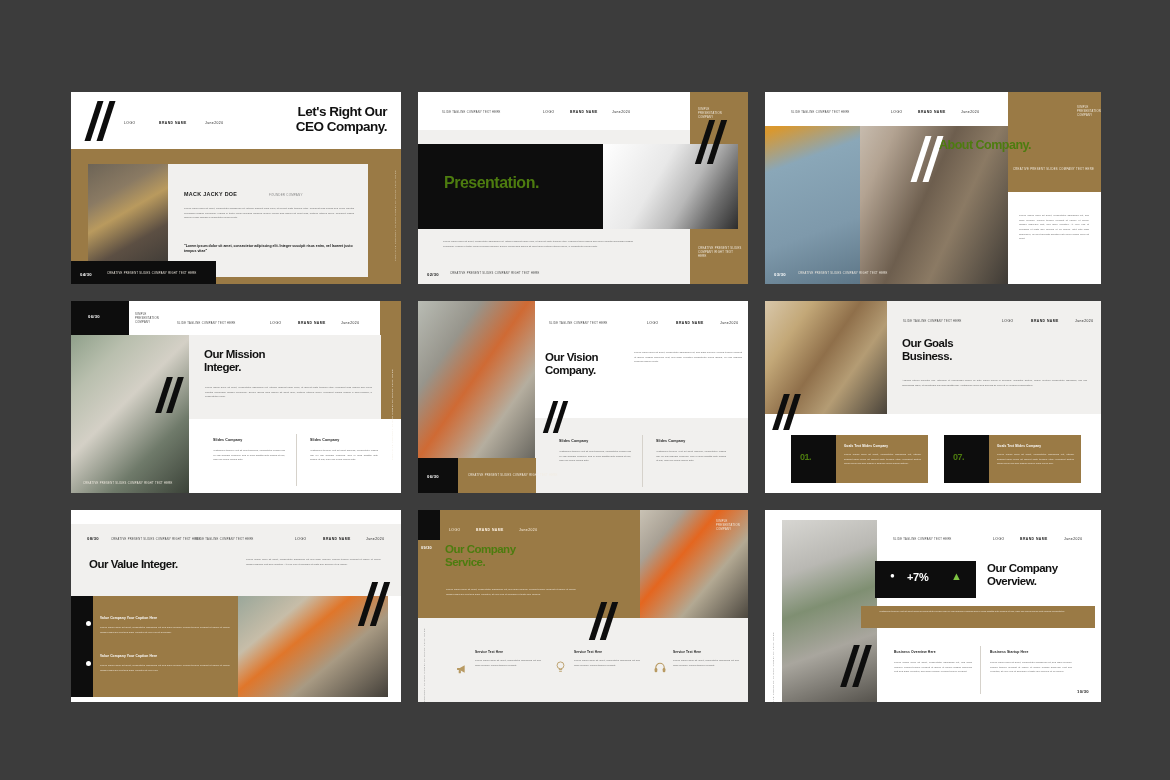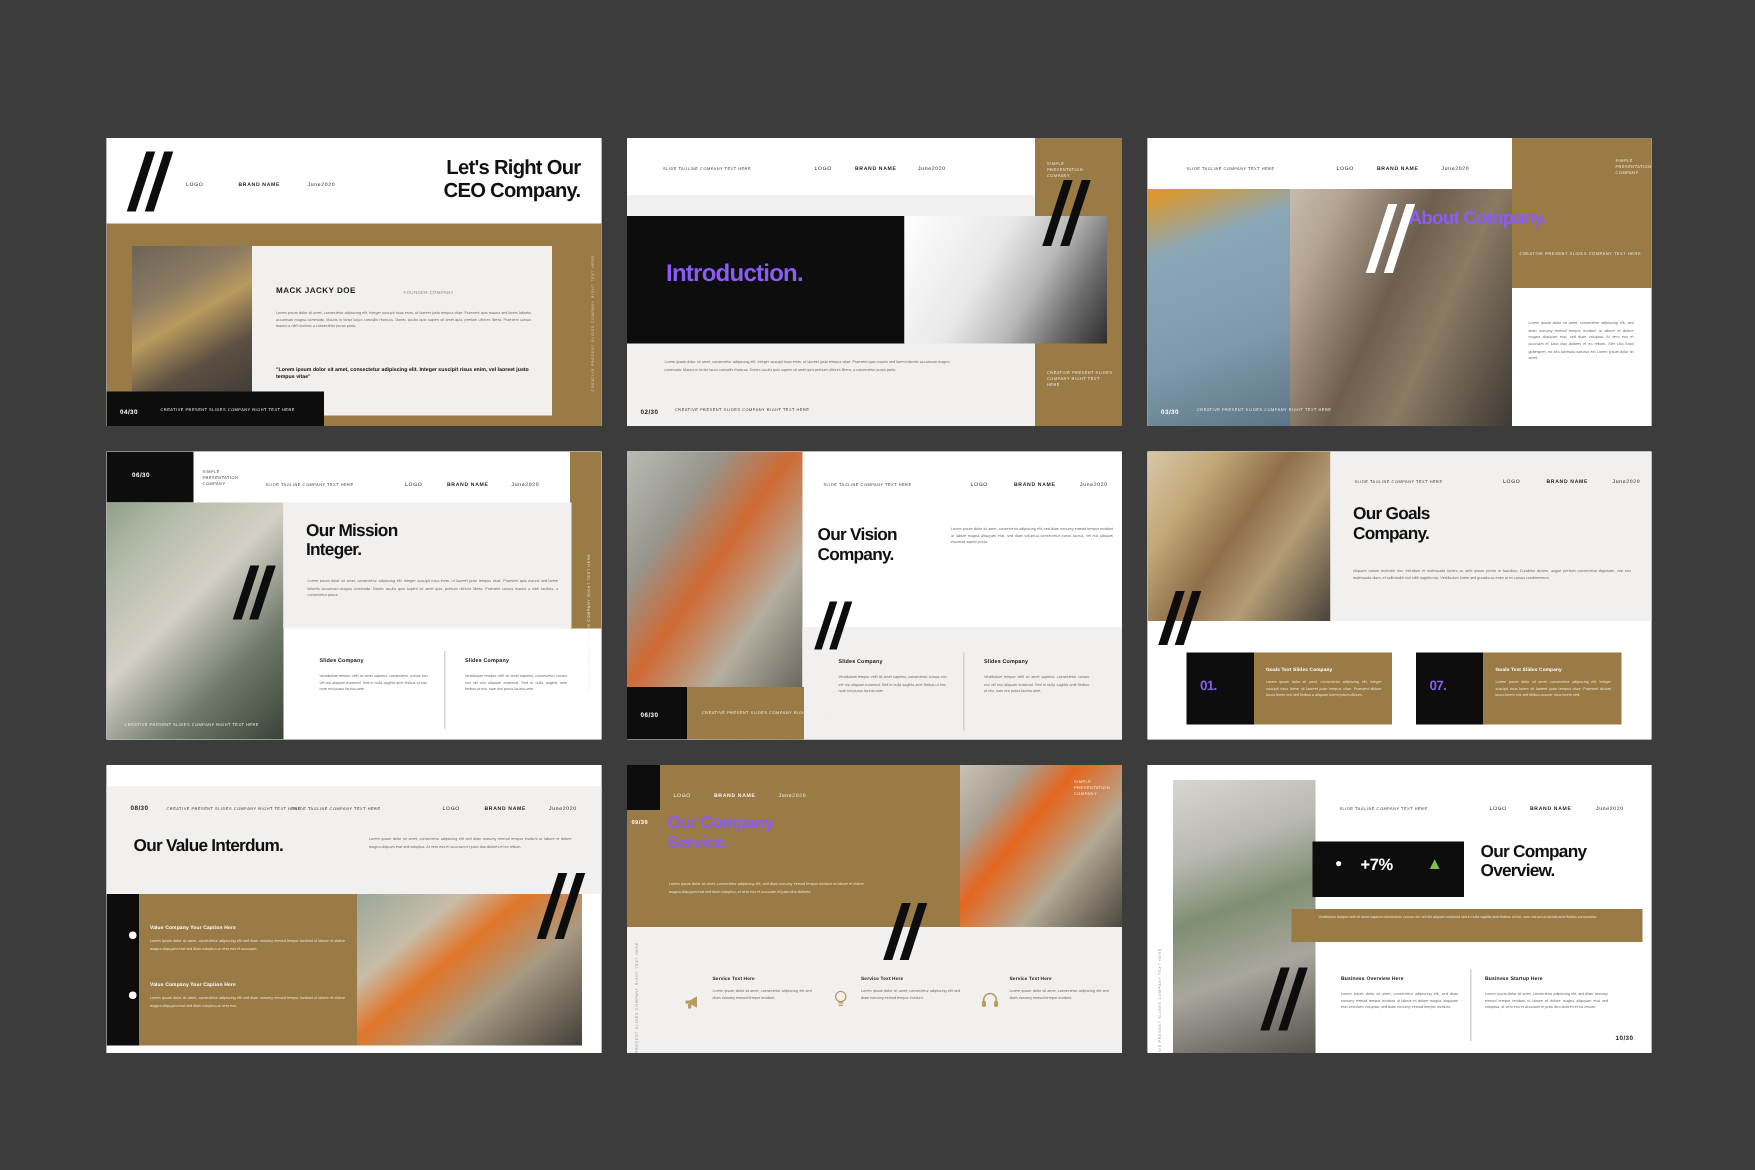--- a/index.html
+++ b/index.html
@@ -27,21 +27,21 @@
 
   
   .tiny { font-size: 2.6px; letter-spacing: .35px; color: #3a3a3a; text-transform: uppercase; white-space: nowrap; }
   .tiny-w { font-size: 2.6px; letter-spacing: .35px; color: #f2ece2; text-transform: uppercase; white-space: nowrap; }
   .nav-lbl { font-size: 3.4px; font-weight: bold; letter-spacing: .45px; color: #1a1a1a; white-space: nowrap; }
   .nav-lbl.light { color: #fff4e6; }
   .nav-lbl.thin { font-weight: normal; }
   .body-txt { font-size: 2.5px; line-height: 1.85; color: #6b6b6b; text-align: justify; }
   .body-txt.w { color: #ece3d4; }
   .h-title { font-weight: bold; letter-spacing: -.5px; color: #111; line-height: 1.12; }
-  .h-title.w { color: #8b5cf6; }
+  .h-title.w { color: #4d7c0f; }
   .sub-h { font-size: 3.6px; font-weight: bold; color: #1a1a1a; letter-spacing: .1px; }
   .sub-h.w { color: #ffffff; }
   .pg { font-size: 4.2px; font-weight: bold; color: #ffffff; letter-spacing: .3px; }
   .pg.dark { color: #1a1a1a; }
 
   .gold { background: #9a7a45; }
   .black { background: #0d0d0d; }
   .offwhite { background: #f1f0ee; }
 
   
@@ -117,21 +117,21 @@
     <div class="tiny-w" style="position:absolute;left:280px;top:16px;white-space:pre-line;line-height:1.45;">Simple
 Presentation
 Company</div>
 
     <div class="black" style="position:absolute;left:0;top:52px;width:185px;height:85px;"></div>
     <div class="photo ph-suit" style="position:absolute;left:185px;top:52px;width:135px;height:85px;"></div>
     <div class="slash b" style="position:absolute;right:22px;top:28px;width:26px;height:44px;">
       <i style="left:2px;width:6px;height:44px;"></i>
         <i style="left:14px;width:6px;height:44px;"></i>
     </div>
-    <div class="h-title w" style="position:absolute;left:26px;top:82px;font-size:16px;">Introduction.</div>
+    <div class="h-title w" style="position:absolute;left:26px;top:82px;font-size:16px;">Presentation.</div>
 
     <div class="body-txt" style="position:absolute;left:25px;top:148px;width:190px;">Lorem ipsum dolor sit amet, consectetur adipiscing elit. Integer suscipit risus enim, ut laoreet justo tempus vitae. Praesent quis mauris sed lorem lobortis accumsan magna commodo. Mauris in tortor lacus convallis rhoncus. Donec iaculis quis sapien sit amet quis pretium ultrices libero, a consectetur purus porta.</div>
     <div class="tiny-w" style="position:absolute;left:280px;top:155px;width:44px;white-space:normal;line-height:1.5;">Creative Present Slides Company Right Text Here</div>
     <div class="pg dark" style="position:absolute;left:9px;bottom:7px;">02/30</div>
     <div class="tiny" style="position:absolute;left:32px;bottom:9px;">Creative Present Slides Company Right Text Here</div>
   </div>
 
   <div class="slide">
     <div class="photo ph-jeans" style="position:absolute;left:0;top:0;width:95px;height:192px;"></div>
     <div class="photo ph-rack" style="position:absolute;left:95px;top:0;width:148px;height:192px;"></div>
@@ -222,21 +222,21 @@
   <div class="slide">
     <div style="position:absolute;left:0;top:0;width:100%;height:192px;background:#fff;"></div>
     <div class="photo ph-goals" style="position:absolute;left:0;top:0;width:122px;height:113px;"></div>
     <div class="offwhite" style="position:absolute;left:122px;top:0;width:214px;height:113px;"></div>
     <div class="tiny" style="position:absolute;left:138px;top:19px;">SLIDE TAGLINE COMPANY TEXT HERE</div>
     <div class="nav-lbl thin" style="position:absolute;left:237px;top:18px;">LOGO</div>
     <div class="nav-lbl" style="position:absolute;left:266px;top:18px;">BRAND NAME</div>
     <div class="nav-lbl thin" style="position:absolute;left:310px;top:18px;">June2020</div>
 
     <div class="h-title" style="position:absolute;left:137px;top:36px;font-size:11.5px;white-space:pre-line;">Our Goals
-Company.</div>
+Business.</div>
     <div class="body-txt" style="position:absolute;left:137px;top:78px;width:185px;">Aliquam rutrum molestie nisi. Interdum et malesuada fames ac ante ipsum primis in faucibus. Curabitur dictum, augue pretium consectetur dignissim, nisi nisi malesuada diam, et sollicitudin nisl nibh sagittis nisi. Vestibulum lorem sed gravida ac enim at ex cursus condimentum.</div>
     <div class="slash b" style="position:absolute;left:11px;top:93px;width:24px;height:36px;">
       <i style="left:2px;width:5.5px;height:36px;"></i>
         <i style="left:13px;width:5.5px;height:36px;"></i>
     </div>
 
     <div style="position:absolute;left:26px;top:134px;width:142px;height:48px;">
       <div class="black" style="position:absolute;left:0;top:0;width:45px;height:48px;"></div>
       <div class="gold" style="position:absolute;left:45px;top:0;width:92px;height:48px;"></div>
       <div class="h-title w" style="position:absolute;left:9px;top:17px;font-size:9px;">01.</div>
@@ -255,21 +255,21 @@
 
   <div class="slide">
     <div style="position:absolute;left:0;top:0;width:100%;height:192px;background:#fff;"></div>
     <div class="offwhite" style="position:absolute;left:0;top:14px;width:330px;height:72px;"></div>
     <div class="pg dark" style="position:absolute;left:16px;top:26px;">08/30</div>
     <div class="tiny" style="position:absolute;left:40px;top:28px;">Creative Present Slides Company Right Text Here</div>
     <div class="tiny" style="position:absolute;left:124px;top:28px;">SLIDE TAGLINE COMPANY TEXT HERE</div>
     <div class="nav-lbl thin" style="position:absolute;left:224px;top:27px;">LOGO</div>
     <div class="nav-lbl" style="position:absolute;left:252px;top:27px;">BRAND NAME</div>
     <div class="nav-lbl thin" style="position:absolute;left:295px;top:27px;">June2020</div>
-    <div class="h-title" style="position:absolute;left:18px;top:48px;font-size:11.5px;">Our Value Interdum.</div>
+    <div class="h-title" style="position:absolute;left:18px;top:48px;font-size:11.5px;">Our Value Integer.</div>
     <div class="body-txt" style="position:absolute;left:175px;top:48px;width:135px;">Lorem ipsum dolor sit amet, consectetur adipiscing elit sed diam nonumy eirmod tempor invidunt ut labore et dolore magna aliquam erat sed voluptua. At vero eos et accusam et justo duo dolores et ea rebum.</div>
 
     <div class="black" style="position:absolute;left:0;top:86px;width:22px;height:101px;"></div>
     <div class="gold" style="position:absolute;left:22px;top:86px;width:145px;height:101px;"></div>
     <div class="photo ph-desk" style="position:absolute;left:167px;top:86px;width:150px;height:101px;"></div>
     <div class="slash b" style="position:absolute;right:12px;top:72px;width:26px;height:44px;">
       <i style="left:2px;width:6px;height:44px;"></i>
         <i style="left:14px;width:6px;height:44px;"></i>
     </div>
 

